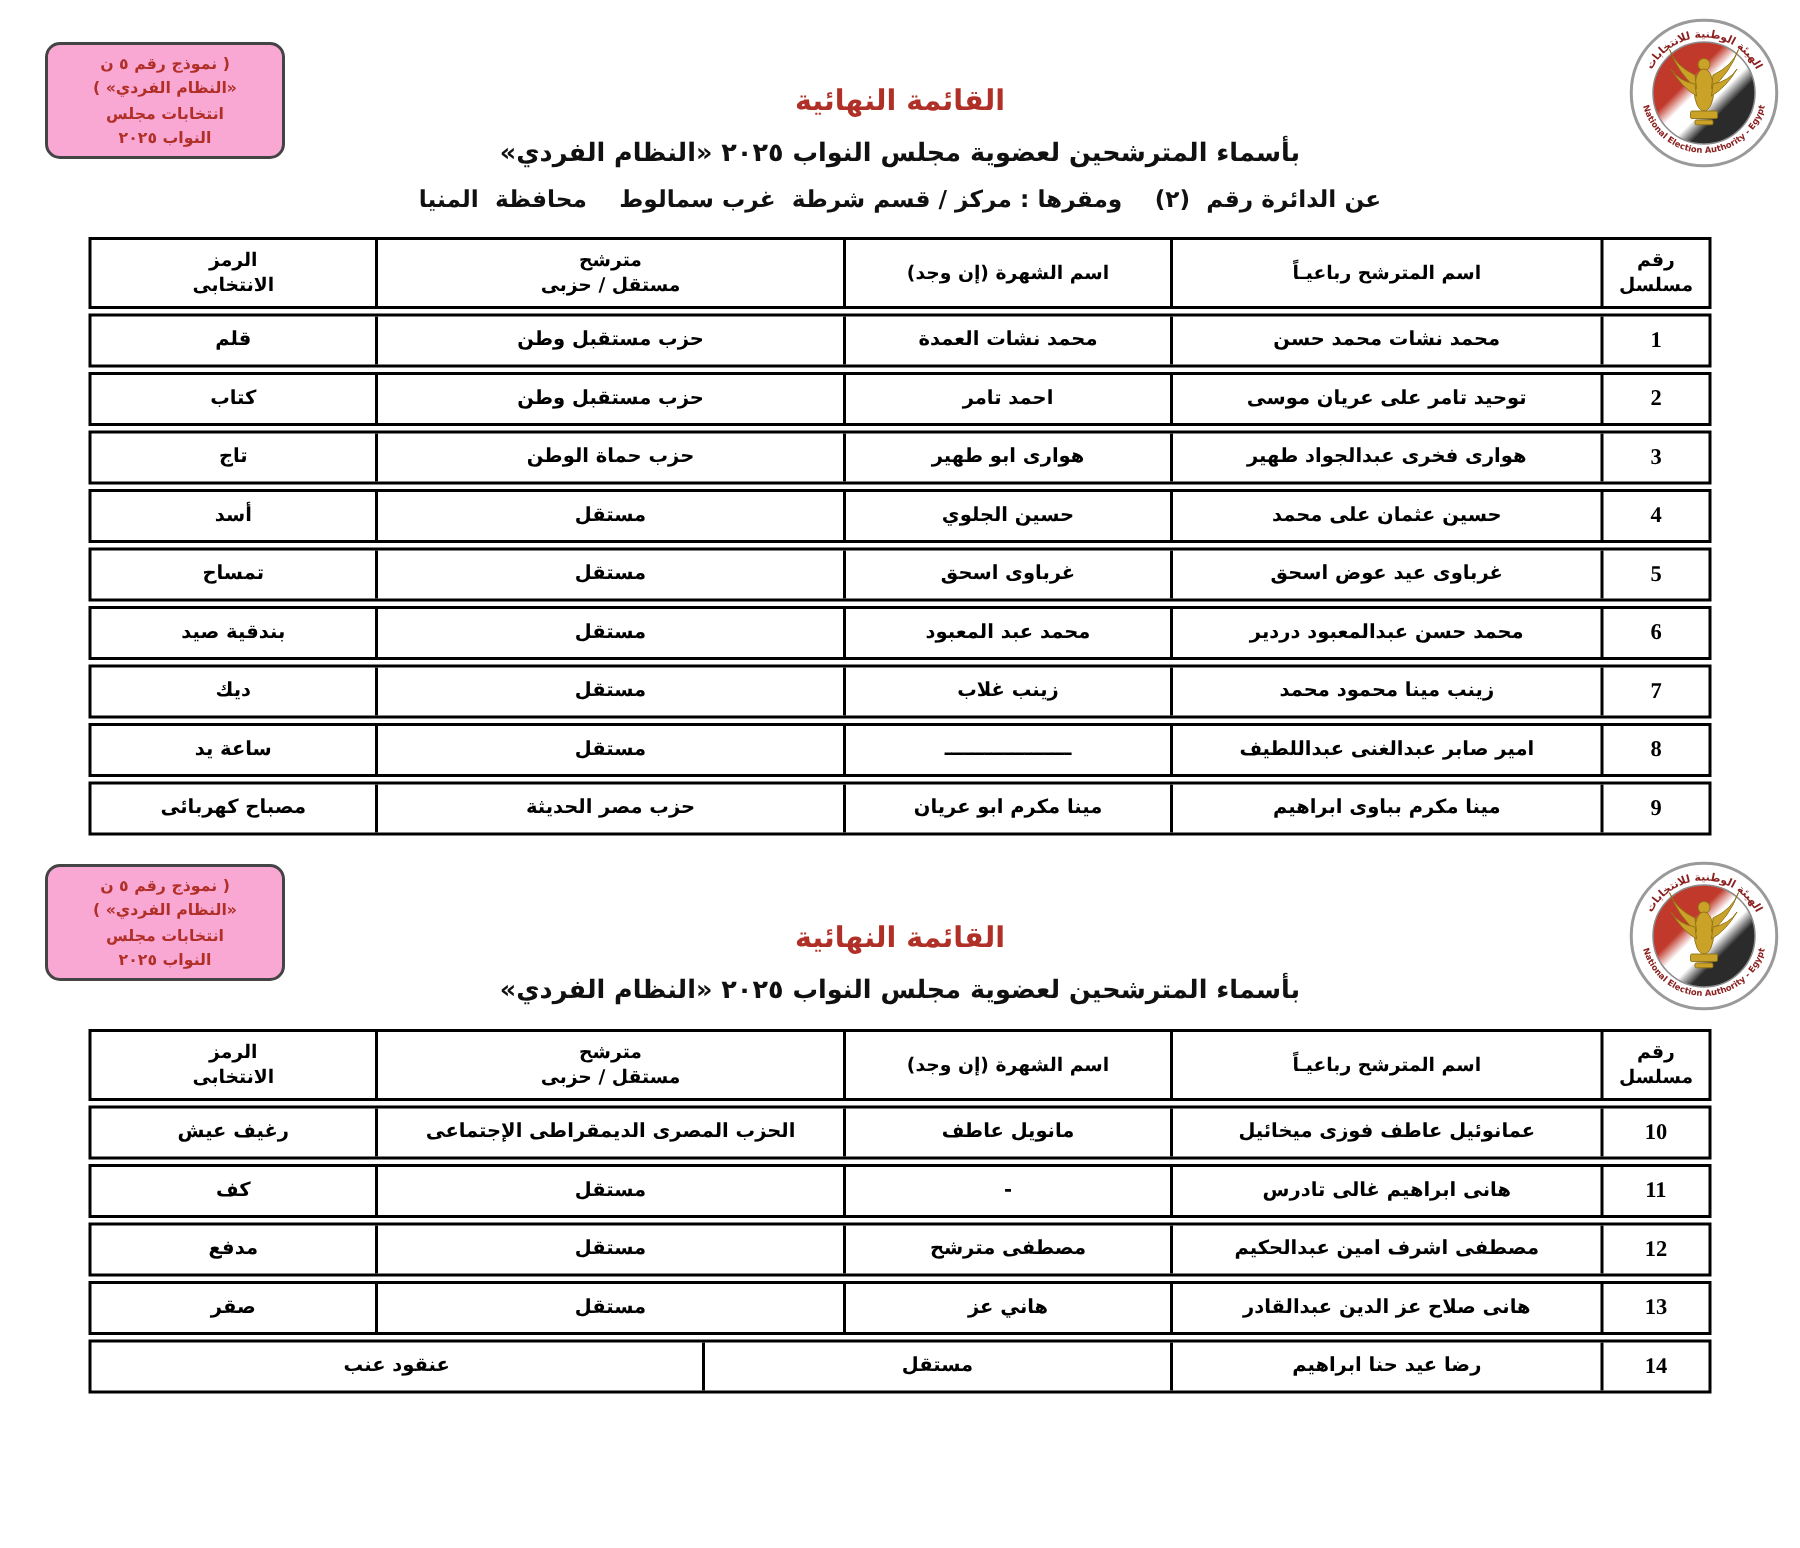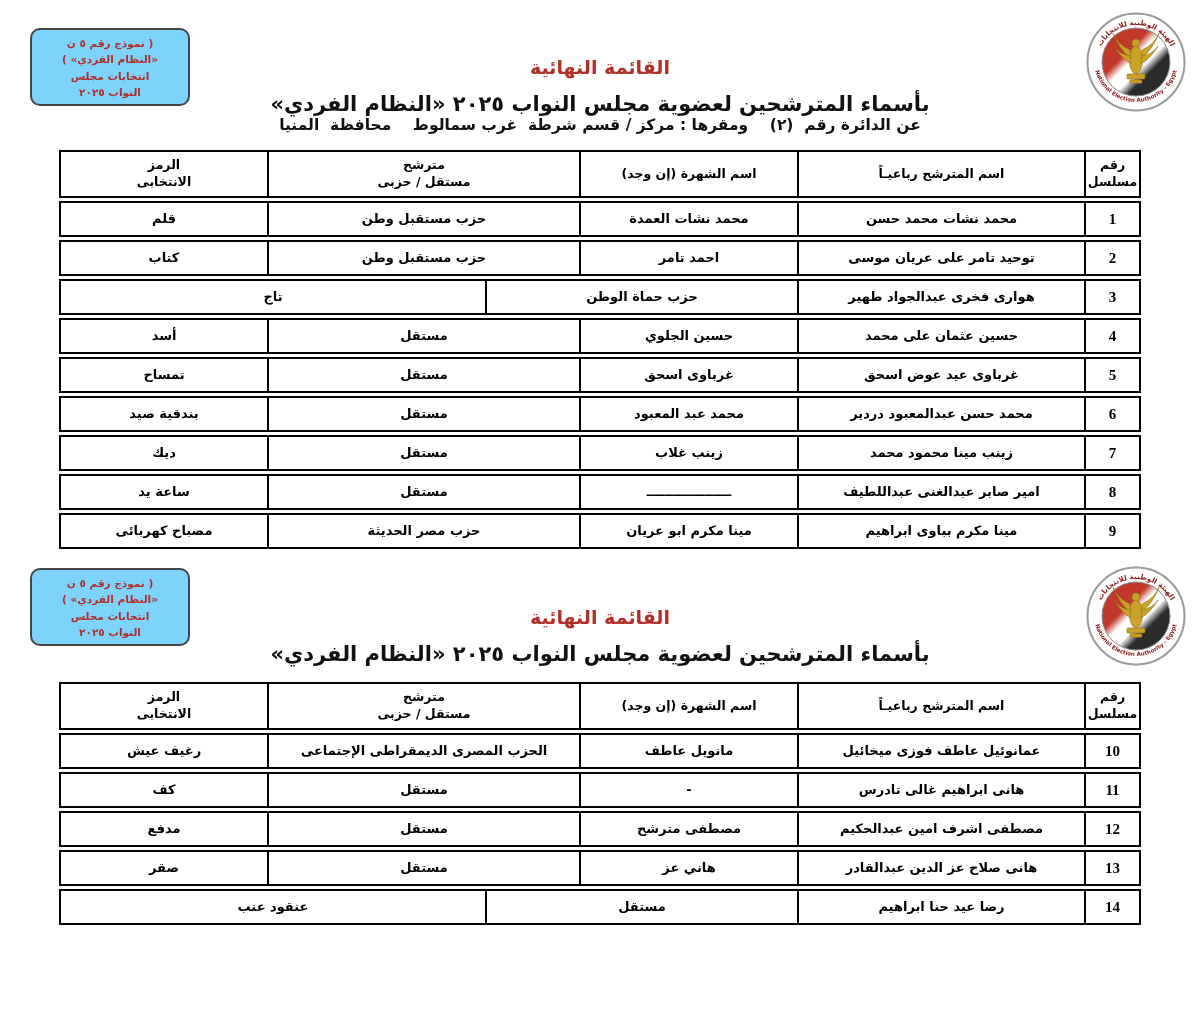--- a/index.html
+++ b/index.html
@@ -24,21 +24,21 @@
     width: 160px;
     border: 2px solid #444;
     border-radius: 10px;
     padding: 5px 24px 4px;
     text-align: center;
     color: #b03028;
     font-size: 10.5px;
     font-weight: 700;
     line-height: 1.55;
     direction: rtl;
-    background: #7dd3fc;
+    background: #f9a8d4;
   }
   .section-1 .stamp { top: 28px; }
   .section-2 .stamp { top: 16px; }
 
   
   .logo {
     position: absolute;
     right: 14px;
     width: 100px;
     height: 100px;
@@ -51,29 +51,30 @@
     color: #b03028;
     font-size: 19px;
     font-weight: 700;
     letter-spacing: 0;
   }
   .section-1 .main-title { padding-top: 56px; }
   .section-2 .main-title { padding-top: 54px; }
   .subtitle {
     text-align: center;
     color: #111;
-    font-size: 21px;
+    font-size: 17px;
     font-weight: 700;
     margin-top: 14px;
   }
   .district {
     text-align: center;
     color: #111;
     font-size: 15.5px;
     font-weight: 700;
+    margin-top: 12px;
     white-space: pre;
   }
 
   
   .ctable {
     width: 1082px;
     margin: 16px auto 0;
     direction: rtl;
   }
   .trow {
@@ -92,21 +93,21 @@
     font-weight: 700;
     color: #000;
     font-size: 13px;
     min-height: 32px;
     padding: 2px 4px;
     line-height: 1.35;
   }
   .thead .tcell { min-height: 44px; font-size: 12.5px; }
   .tcell:not(:last-child) { border-inline-end: 2px solid #000; }
 
-  .col-serial { width: 55px; }
+  .col-serial { width: 72px; }
   .col-name   { width: 287px; }
   .col-alias  { width: 218px; }
   .col-party  { width: 312px; }
   .col-symbol { flex: 1; }
 
   .serial-num {
     font-family: "Liberation Serif", serif;
     font-size: 15px;
     font-weight: 700;
     direction: ltr;
@@ -206,20 +207,21 @@
             <div class="tcell col-alias">احمد تامر</div>
             <div class="tcell col-party">حزب مستقبل وطن</div>
             <div class="tcell col-symbol">كتاب</div>
           </div>
 
           <div class="trow">
             <div class="tcell col-serial">
               <span class="serial-num">3</span>
             </div>
             <div class="tcell col-name">هوارى فخرى عبدالجواد طهير</div>
+            <div class="tcell col-alias">هوارى ابو طهير</div>
             <div class="tcell col-party">حزب حماة الوطن</div>
             <div class="tcell col-symbol">تاج</div>
           </div>
 
           <div class="trow">
             <div class="tcell col-serial">
               <span class="serial-num">4</span>
             </div>
             <div class="tcell col-name">حسين عثمان على محمد</div>
             <div class="tcell col-alias">حسين الجلوي</div>

